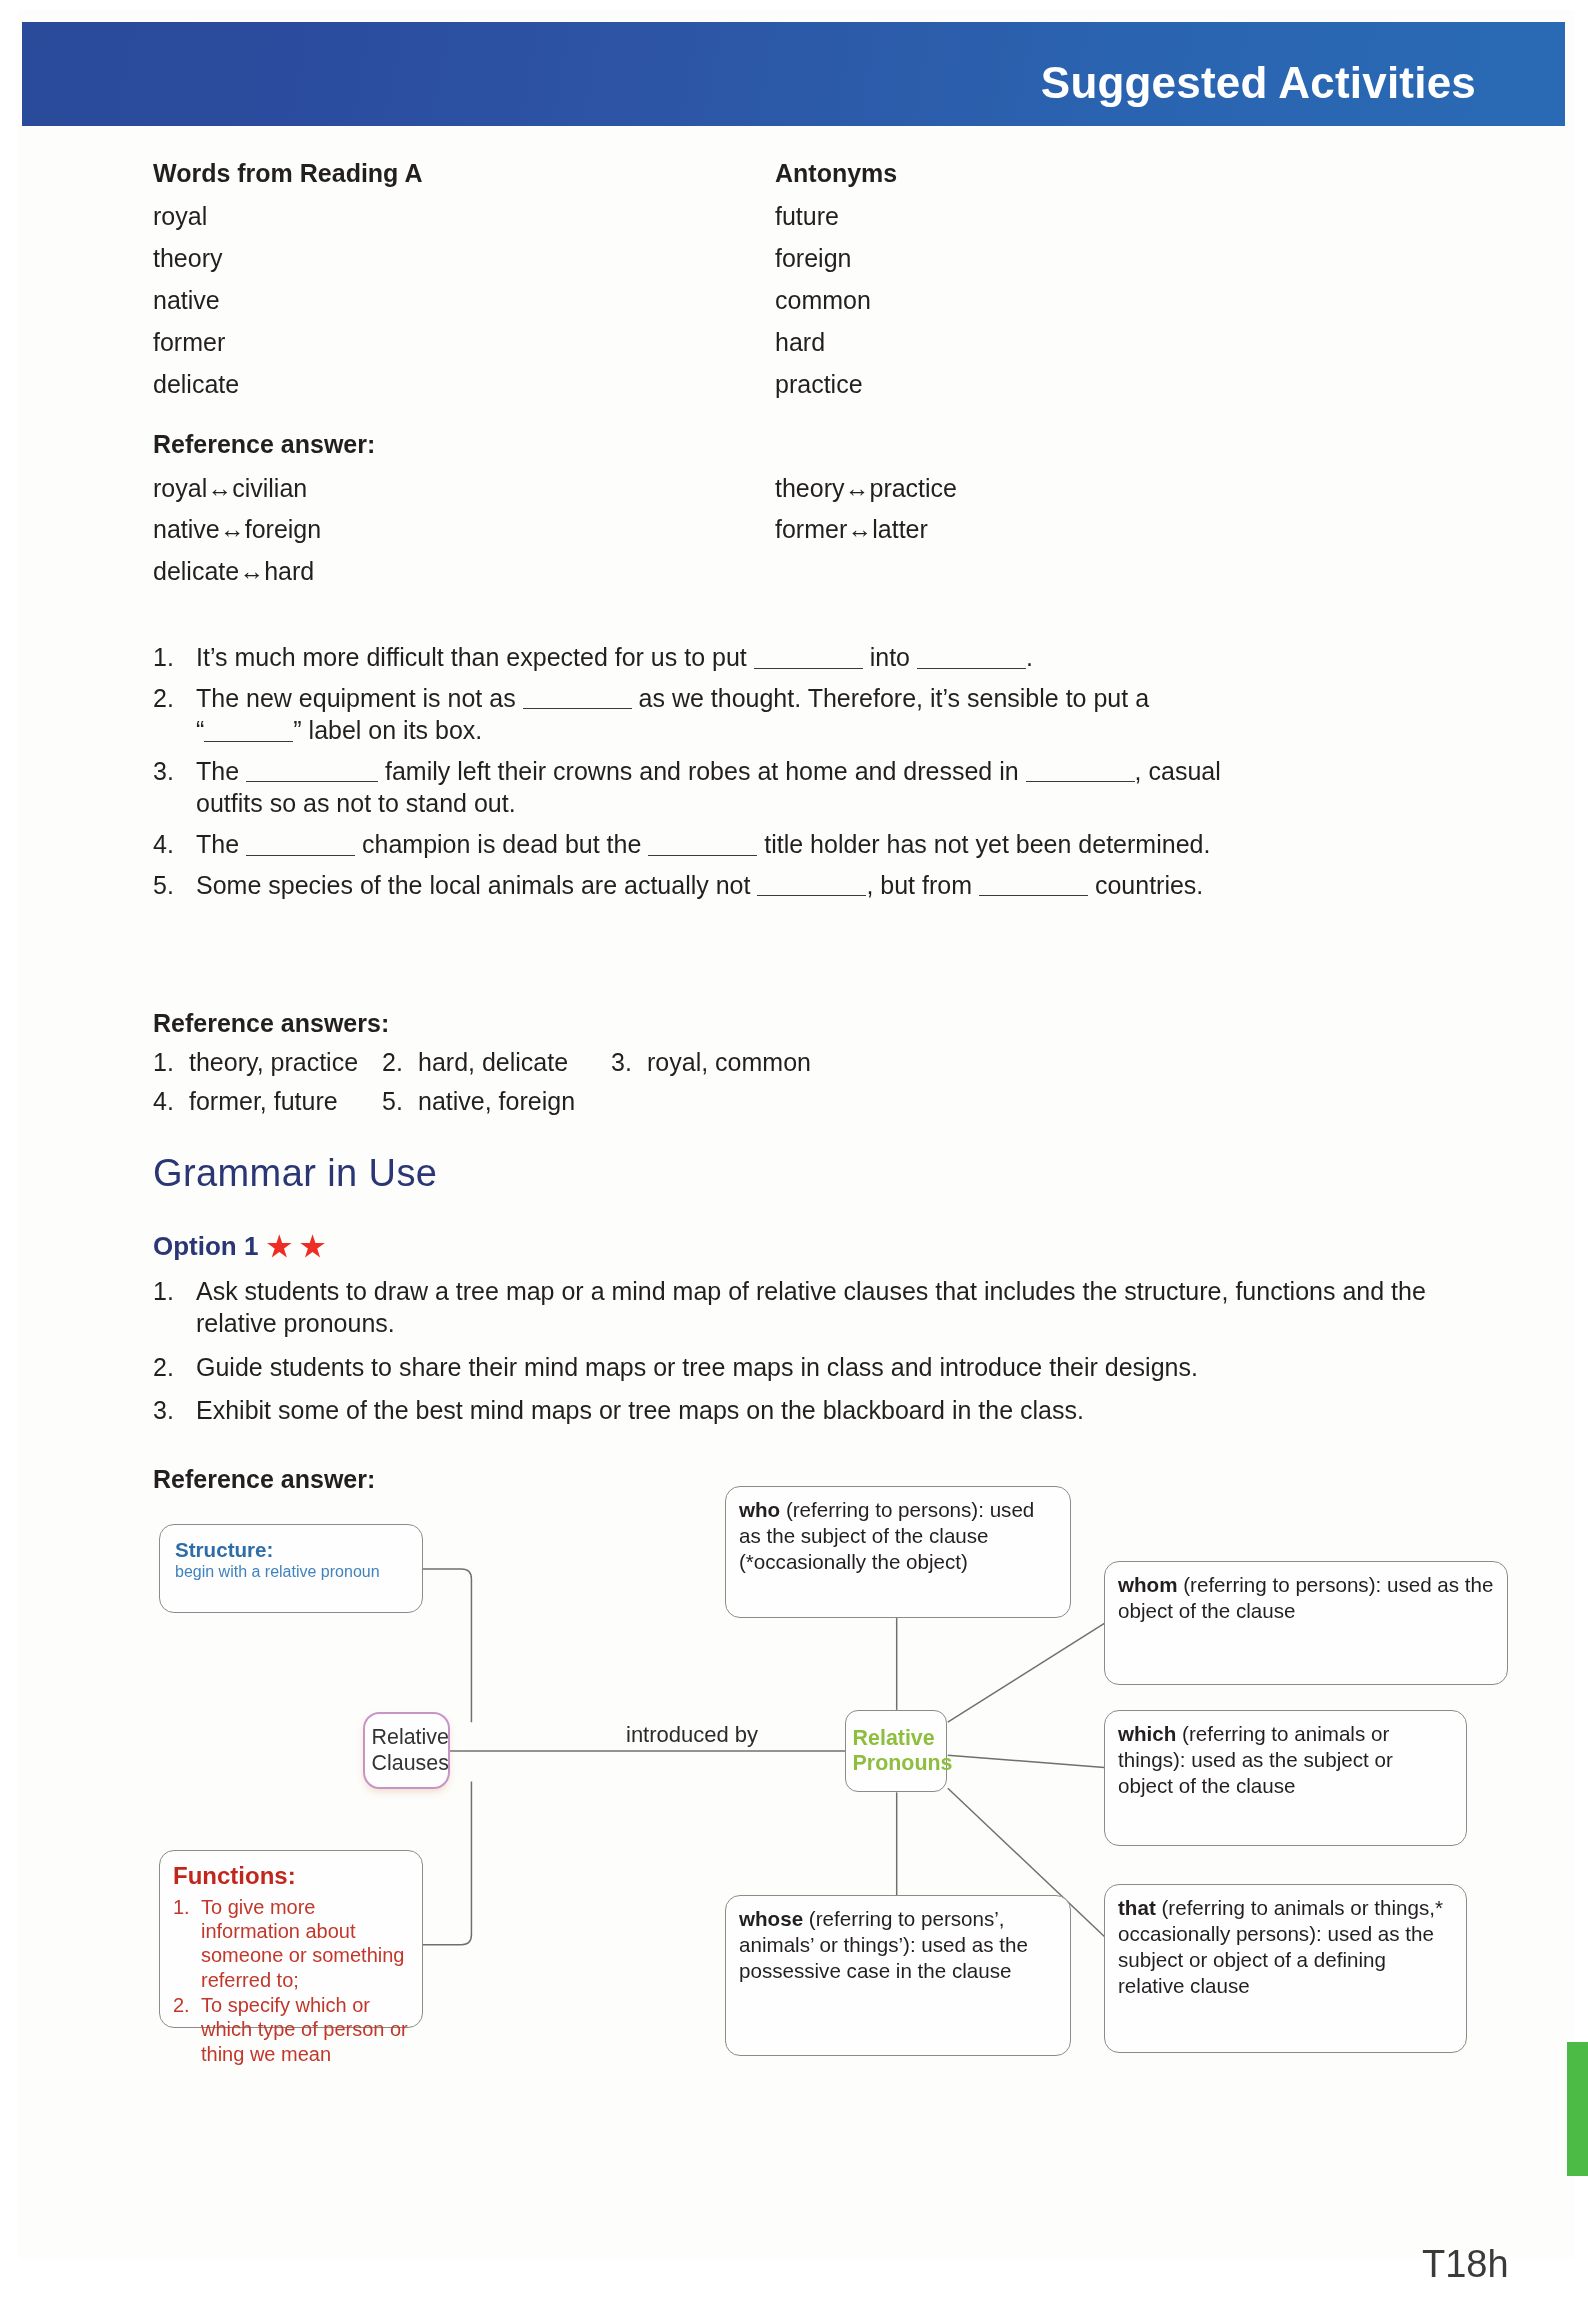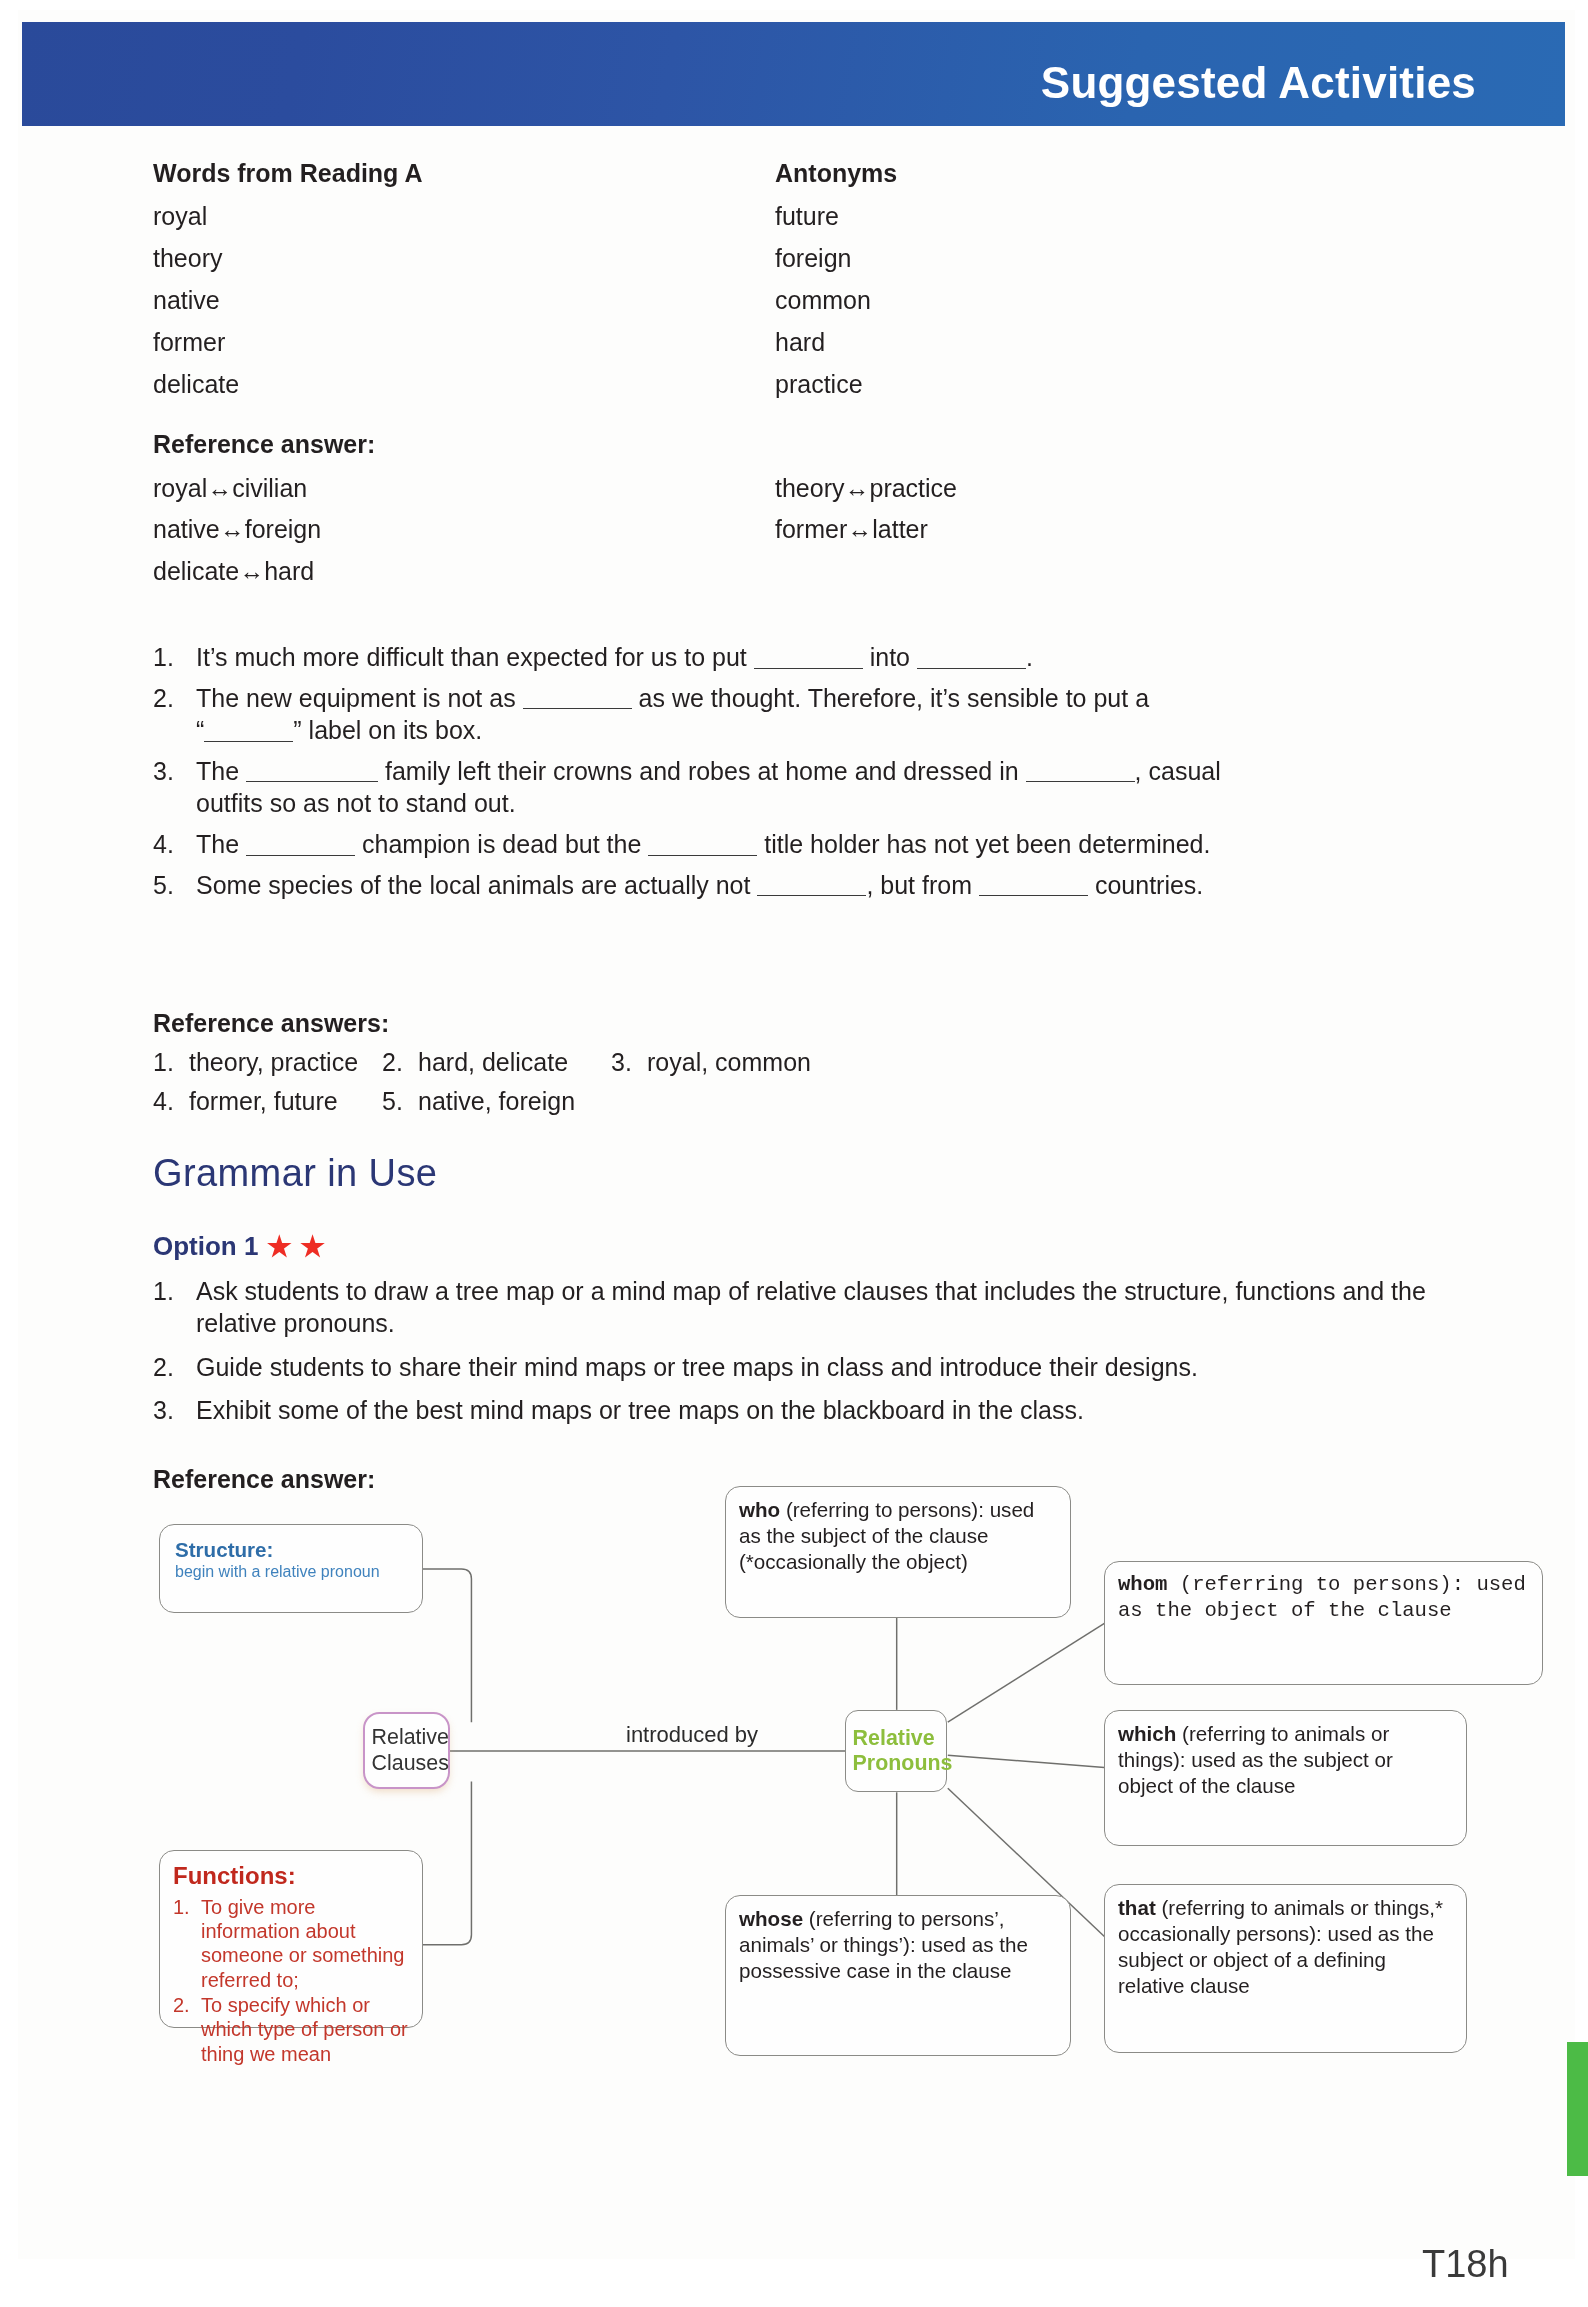--- a/index.html
+++ b/index.html
@@ -83,21 +83,21 @@
              box-shadow:0 4.1px 8.2px -2.5px rgba(220,170,120,.45);}
 
   #n-pronouns{left:845px;top:235px;width:102px;height:82px;border:1.3px solid #8b8b87;
               border-radius:13px;font-size:21.4px;font-weight:bold;line-height:1.18;
               color:#8dbe3d;display:flex;flex-direction:column;justify-content:center;
               padding:3.3px 6.6px;}
 
   #lbl-introduced{position:absolute;left:626px;top:247px;font-size:22px;color:#2b2b2b;}
 
   #n-who{left:725px;top:10.7px;width:346px;height:132px;}
-  #n-whom{left:1104px;top:86px;width:439px;height:124px;font-family:Liberation Mono, monospace;}
+  #n-whom{left:1104px;top:86px;width:404px;height:124px;}
   #n-which{left:1104px;top:235px;width:363px;height:136px;}
   #n-that{left:1104px;top:409px;width:363px;height:169px;}
   #n-whose{left:725px;top:420px;width:346px;height:161px;}
 
   
   #folio{position:absolute;left:1422px;top:2243px;font-size:38px;color:#3a3a3a;}
   #green-tab{position:absolute;left:1567px;top:2042px;width:21.4px;height:134px;background:#4cbb46;}
 </style>
 </head>
 <body>

